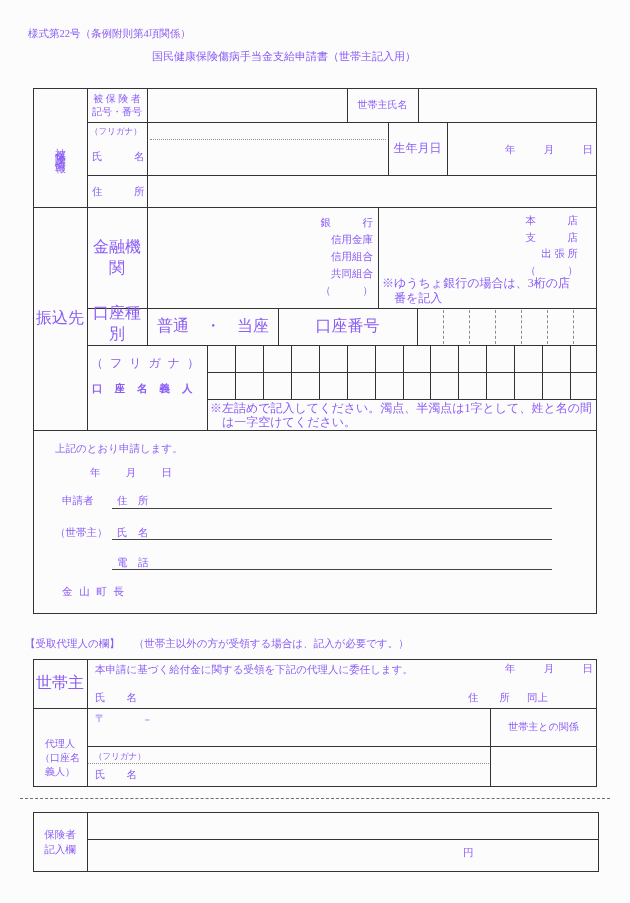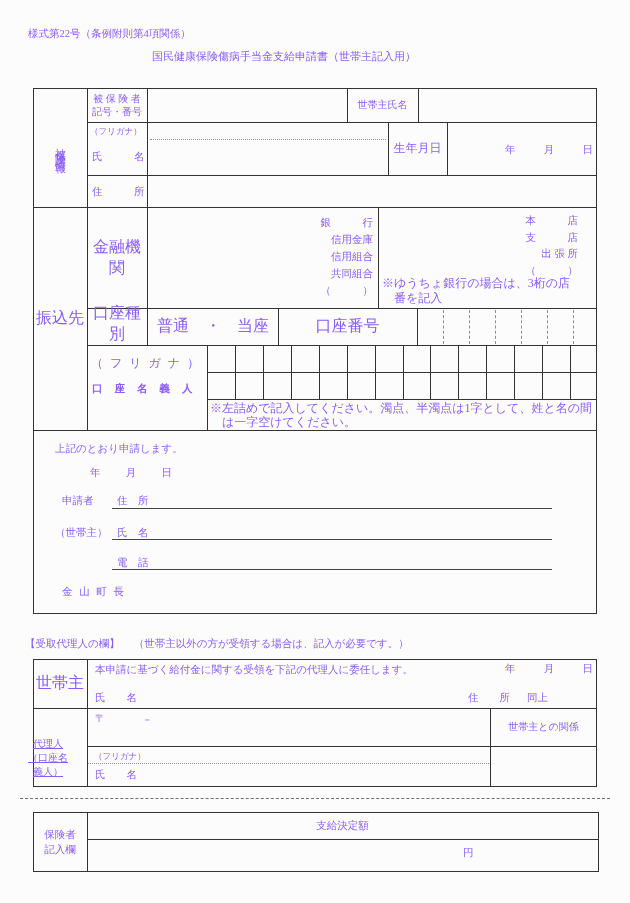--- a/index.html
+++ b/index.html
@@ -180,21 +180,21 @@
   <div class="sb" style="left:505px;top:662px;width:88px;">
     <span>年</span>
     <span>月</span>
     <span>日</span>
   </div>
   <div class="t" style="left:95px;top:691px;">氏　　名</div>
   <div class="fld" style="left:150px;top:690px;width:310px;height:16px;"></div>
   <div class="t" style="left:468px;top:691px;">住　　所</div>
   <div class="t" style="left:527px;top:691px;">同上</div>
 
-  <div class="fld ctr" style="left:21px;top:708px;width:54px;height:99px;font-size:10px;line-height:14px;text-decoration:underline;">
+  <div class="fld ctr" style="left:33px;top:708px;width:54px;height:99px;font-size:10px;line-height:14px;">
     <span class="pre">代理人
 （口座名
 義人）</span>
   </div>
   <div class="t" style="left:95px;top:712px;">〒</div>
   <div class="t" style="left:142px;top:713px;">－</div>
   <div class="fld" style="left:88px;top:709px;width:401px;height:36px;"></div>
   <div class="fld ctr" style="left:490px;top:708px;width:107px;height:38px;font-size:10px;">
     <span>世帯主との関係</span>
   </div>
@@ -206,17 +206,16 @@
 
   <div style="position:absolute;left:20px;top:798px;width:590px;height:0;border-top:1px dashed #6f6f6f;"></div>
 
   <div class="box" style="left:33px;top:812px;width:566px;height:60px;"></div>
   <div class="vl" style="left:87px;top:812px;height:60px;"></div>
   <div class="hl" style="left:87px;top:839px;width:511px;"></div>
   <div class="fld ctr" style="left:33px;top:812px;width:54px;height:60px;font-size:10.5px;line-height:15px;">
     <span class="pre">保険者
 記入欄</span>
   </div>
-  <div class="t" style="left:87px;top:819px;width:511px;text-align:center;">支給決定額</div>
   <div class="fld" style="left:88px;top:840px;width:370px;height:31px;"></div>
   <div class="t" style="left:463px;top:846px;">円</div>
 
 </div>
 
 </body></html>

